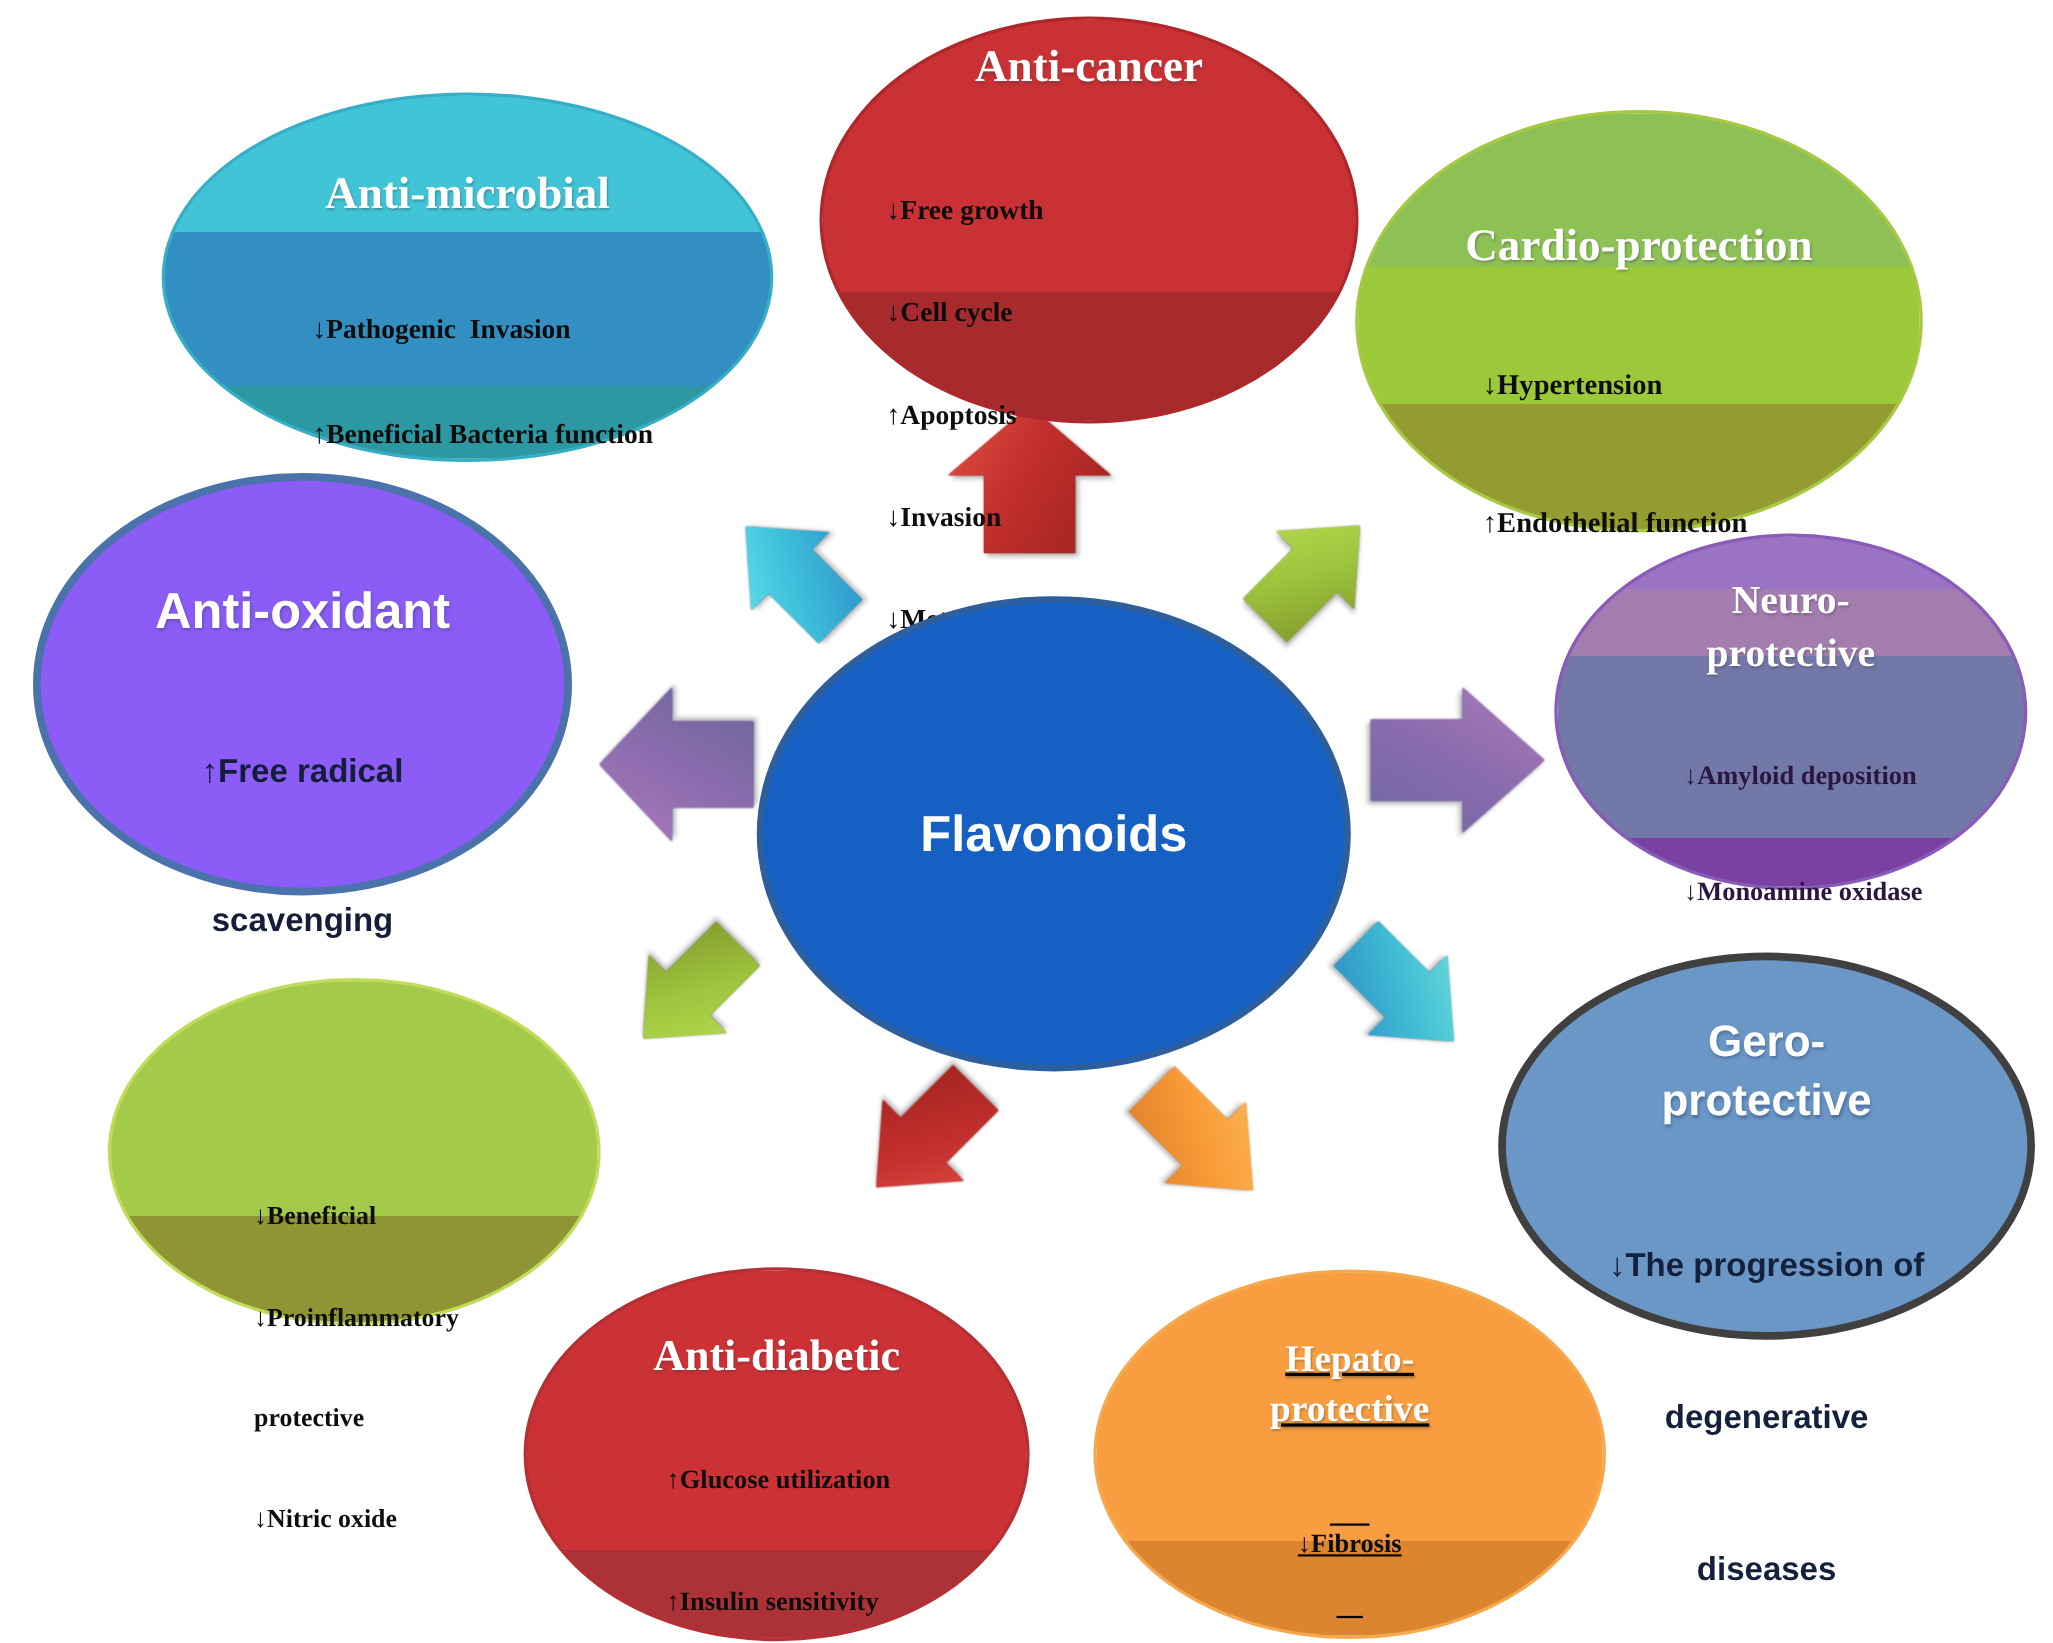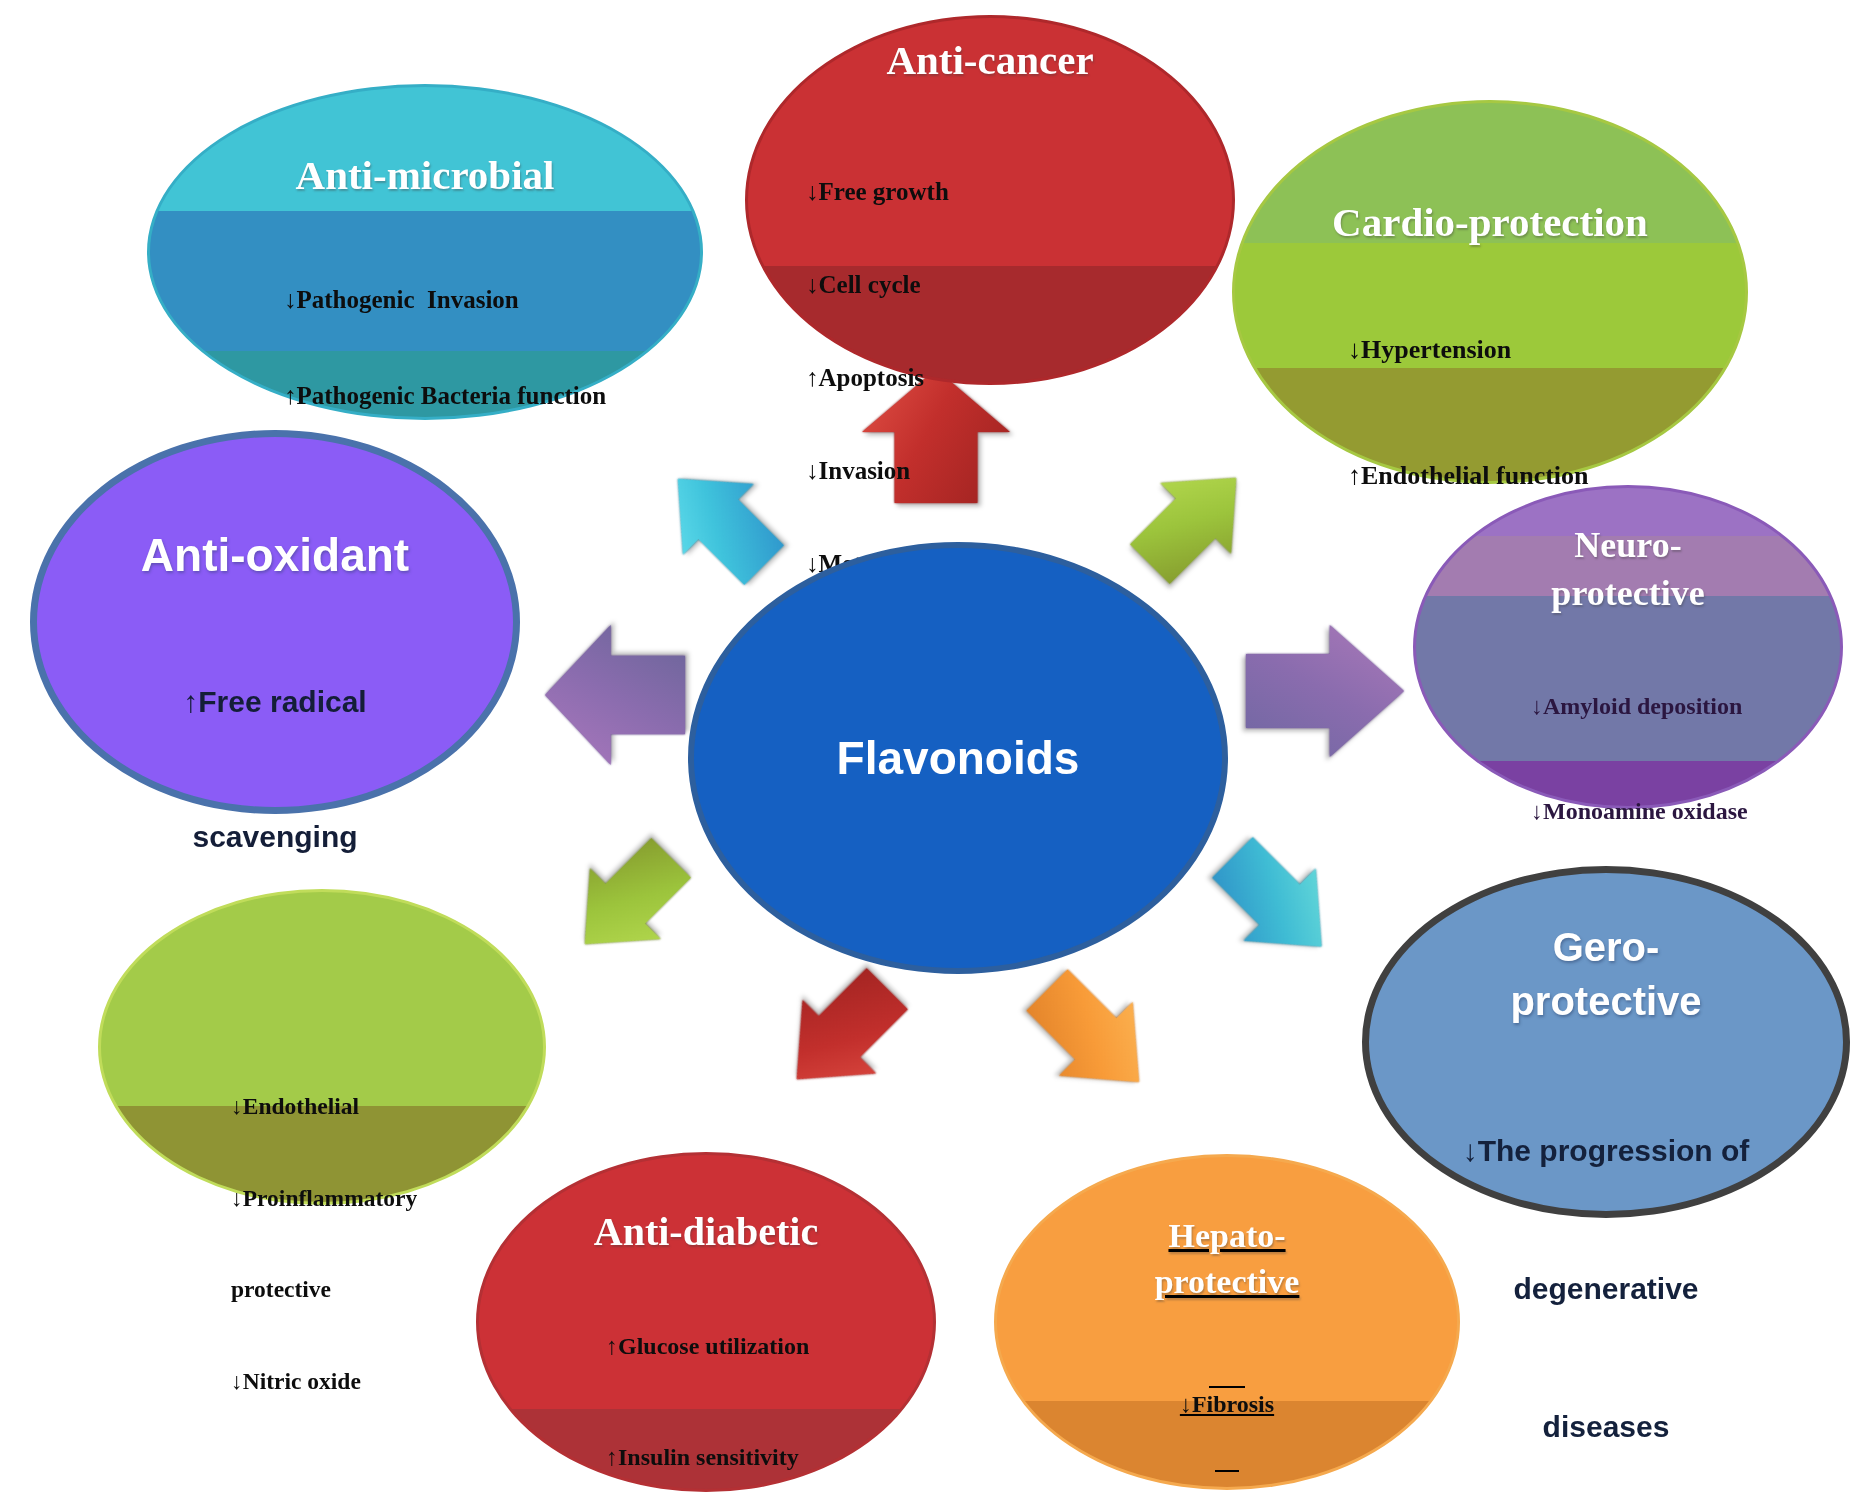--- a/index.html
+++ b/index.html
@@ -143,21 +143,21 @@
       <div class="arrow-shape"></div>
     </div>
   <div class="arrow" id="arrow-hepato">
       <div class="arrow-shape"></div>
     </div>
 
   <div class="node" id="anti-microbial">
     <div class="title">Anti-microbial</div>
     <div class="items">
       <div>↓Pathogenic  Invasion</div>
-      <div>↑Pathogenic Bacteria function</div>
+      <div>↑Beneficial Bacteria function</div>
     </div>
   </div>
 
   <div class="node" id="anti-cancer">
     <div class="title">Anti-cancer</div>
     <div class="items">
       <div>↓Free growth</div>
       <div>↓Cell cycle</div>
       <div>↑Apoptosis</div>
       <div>↓Invasion</div>
@@ -193,21 +193,21 @@
       <div>↓ DNA damage</div>
     </div>
   </div>
 
   <div class="node sans" id="flavonoids">
     <div class="title">Flavonoids</div>
   </div>
 
   <div class="node" id="anti-inflammatory">
     <div class="items">
-      <div>↓Endothelial</div>
+      <div>↓Beneficial</div>
       <div>↓Proinflammatory</div>
       <div>protective</div>
       <div>↓Nitric oxide</div>
     </div>
   </div>
 
   <div class="node sans" id="gero-protective">
     <div class="title">
       <div>Gero-</div>
       <div>protective</div>

